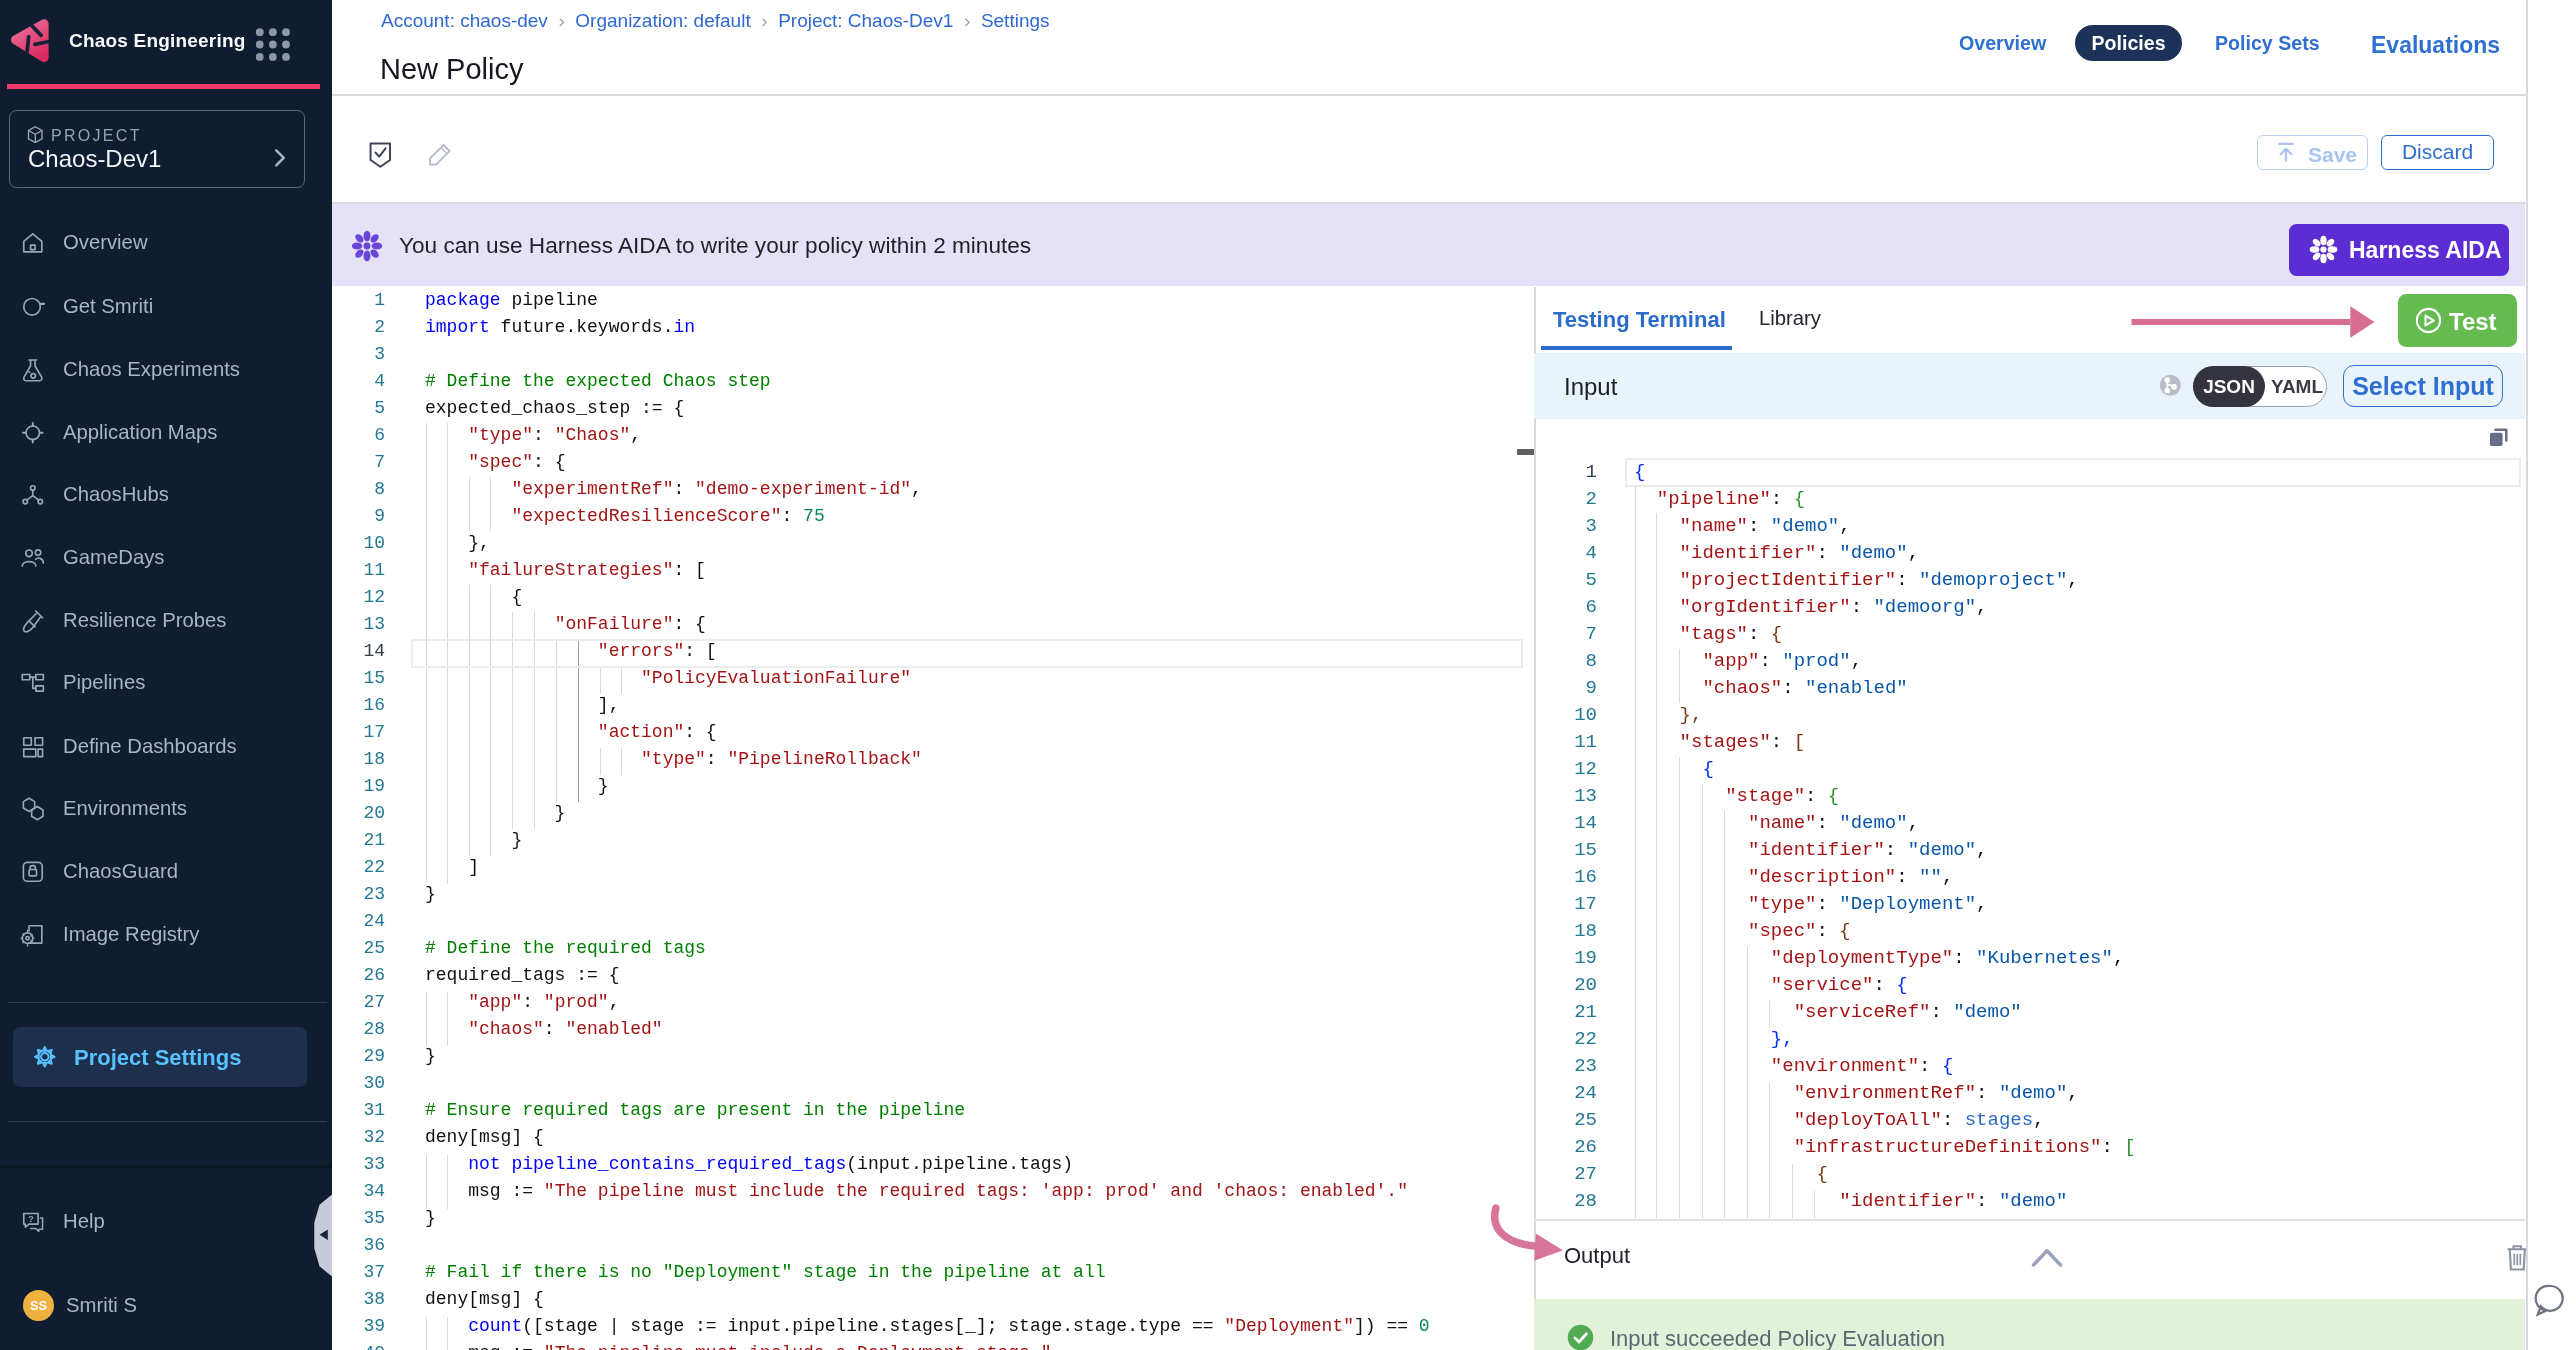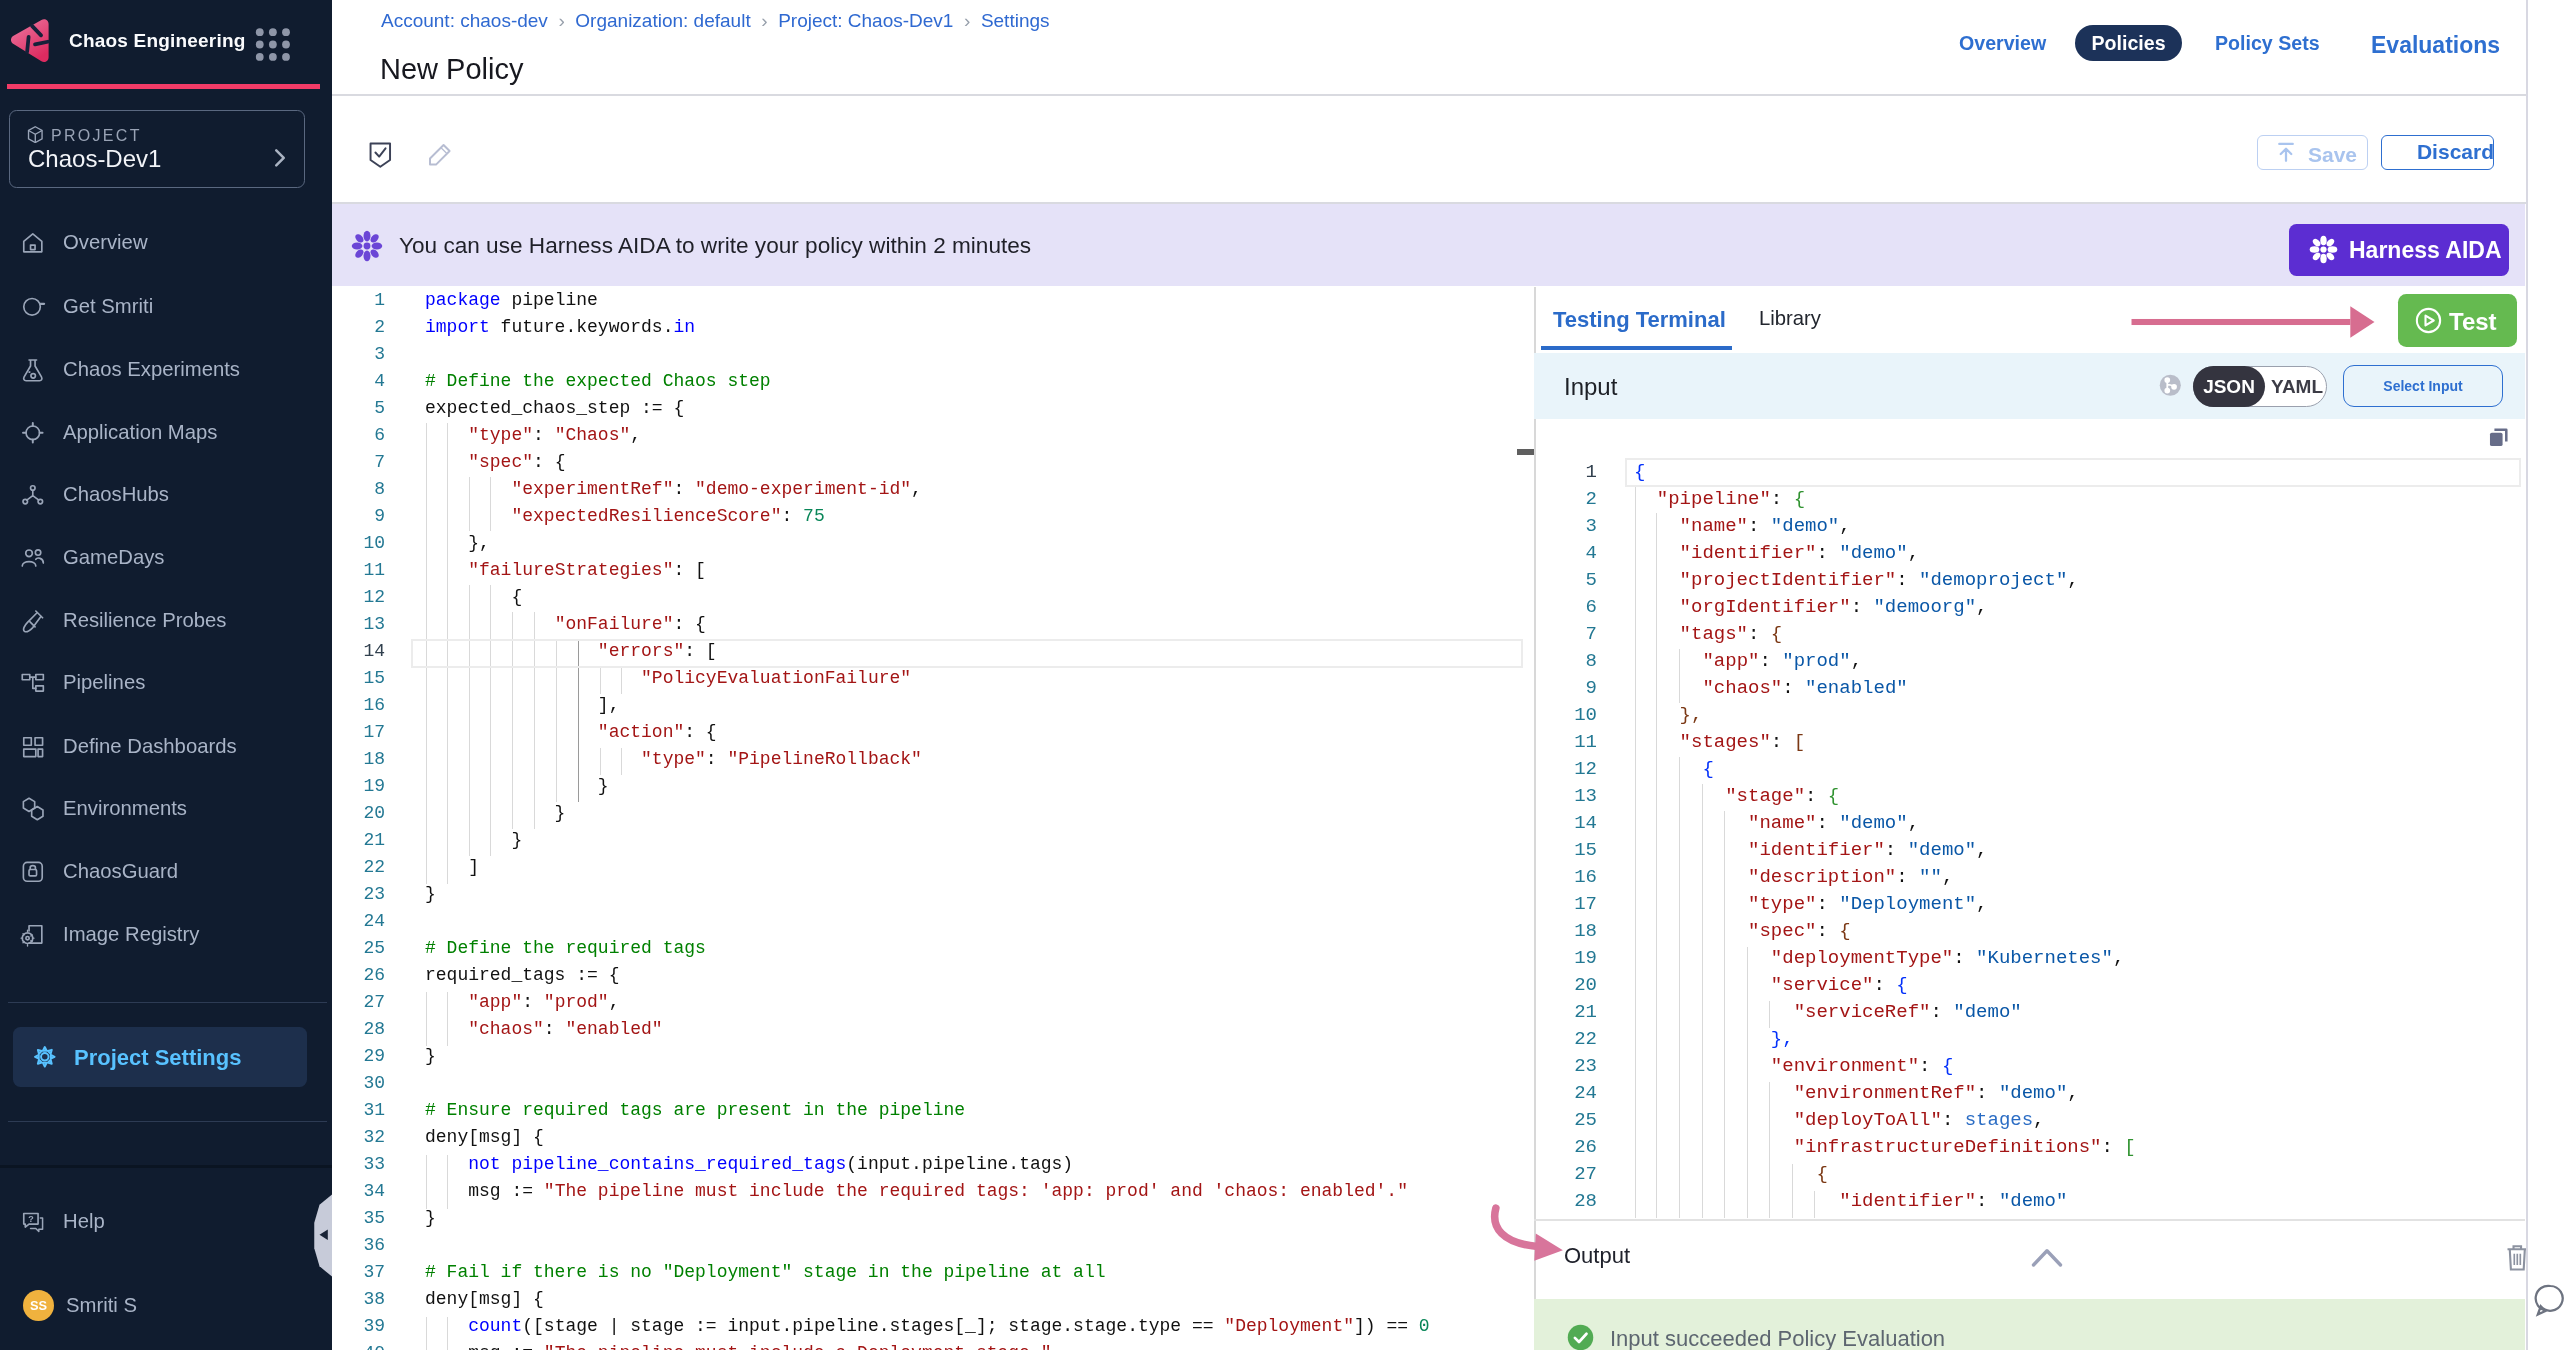--- a/index.html
+++ b/index.html
@@ -173,21 +173,21 @@
     <path d="M19 8 L26 15" stroke-width="1.6"></path>
 </svg>
 
 <div class="abs" style="left:2257px;top:135px;width:111px;height:35px;border:1.5px solid #bcd0f2;border-radius:6px"></div>
 <svg class="abs" style="left:2277px;top:142px" width="18" height="20.3" viewBox="0 0 24 27" fill="none" stroke="#a9c4ee" stroke-width="3" stroke-linecap="round">
     <path d="M3 2.5 H21"></path>
     <path d="M12 25 V9 M12 9 L5 16 M12 9 L19 16"></path>
   </svg>
 <div class="abs" style="left:2308px;top:143px;font-size:21px;font-weight:bold;color:#a9c4ee">Save</div>
 <div class="abs" style="left:2381px;top:135px;width:113px;height:35px;border:1.5px solid #2e6fd0;border-radius:6px"></div>
-<div class="abs" style="left:2381px;top:135px;width:113px;height:35px;text-align:right;line-height:34px;font-size:21px;font-weight:bold;color:#2e6fd0">Discard</div>
+<div class="abs" style="left:2381px;top:135px;width:113px;height:35px;text-align:center;line-height:34px;font-size:21px;font-weight:normal;color:#2e6fd0">Discard</div>
 
 <div class="abs" style="left:332px;top:204px;width:2193px;height:82px;background:#e5e2f8"></div>
 <svg class="abs" style="left:351px;top:230px" width="32" height="32" viewBox="0 0 42 42">
 <g fill="#6b46d6">
       <circle cx="21" cy="21" r="4.5"></circle>
 <ellipse cx="21" cy="8" rx="4.6" ry="7"></ellipse>
 <ellipse cx="21" cy="34" rx="4.6" ry="7"></ellipse>
 <ellipse cx="8" cy="21" rx="7" ry="4.6"></ellipse>
 <ellipse cx="34" cy="21" rx="7" ry="4.6"></ellipse>
 <ellipse cx="11" cy="11" rx="4.2" ry="6.4" transform="rotate(-45 11 11)"></ellipse>
@@ -342,21 +342,21 @@
 <g stroke="#ffffff" stroke-width="2.4" fill="#ffffff">
       <circle cx="11" cy="8" r="2.6"></circle>
       <circle cx="11" cy="22" r="2.6"></circle>
       <circle cx="20" cy="17" r="2.6"></circle>
       <path d="M11 10 V19 M11.5 14 C15 14 17 15 19 16" fill="none"></path>
     </g>
   </svg>
 <div class="abs" style="left:2193px;top:366px;width:134px;height:41px;border:1.5px solid #9aa0ad;border-radius:21px;background:#ffffff"></div>
 <div class="abs" style="left:2193px;top:366px;width:72px;height:41px;background:#34343f;border-radius:21px;text-align:center;line-height:41px;font-size:19px;font-weight:bold;color:#ffffff">JSON</div>
 <div class="abs" style="left:2266px;top:366px;width:62px;height:41px;text-align:center;line-height:41px;font-size:19px;font-weight:bold;color:#3c3c46">YAML</div>
-<div class="abs" style="left:2343px;top:365px;width:160px;height:42px;border:1.9px solid #2e6fd0;border-radius:11px;text-align:center;line-height:40px;font-size:14px;font-weight:bold;color:#2e6fd0">Select Input</div>
+<div class="abs" style="left:2343px;top:365px;width:160px;height:42px;border:1.9px solid #2e6fd0;border-radius:11px;text-align:center;line-height:40px;font-size:25px;font-weight:bold;color:#2e6fd0">Select Input</div>
 
 <svg class="abs" style="left:2487px;top:426px" width="23" height="23" viewBox="0 0 31 31">
 <path d="M10 5 H26 V21" fill="none" stroke="#676d89" stroke-width="3.4" stroke-linejoin="round"></path>
 <rect x="4" y="9" width="17" height="18" rx="2.5" fill="#676d89"></rect>
 </svg>
 
 <div class="abs" style="left:1635px;top:486px;width:1.1px;height:732px;background:#d9d9d9"></div>
 <div class="abs" style="left:1656px;top:513px;width:1.1px;height:705px;background:#d9d9d9"></div>
 <div class="abs" style="left:1679px;top:649px;width:1.1px;height:54px;background:#d9d9d9"></div>
 <div class="abs" style="left:1679px;top:757px;width:1.1px;height:461px;background:#d9d9d9"></div>

